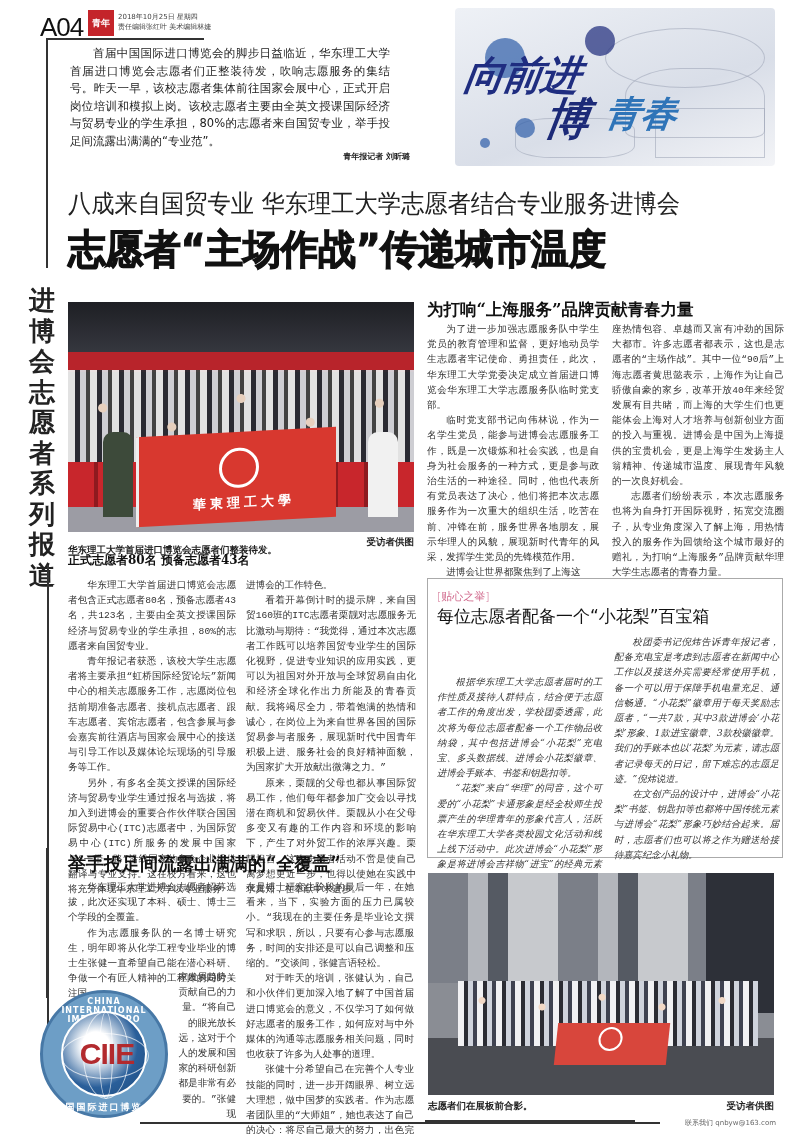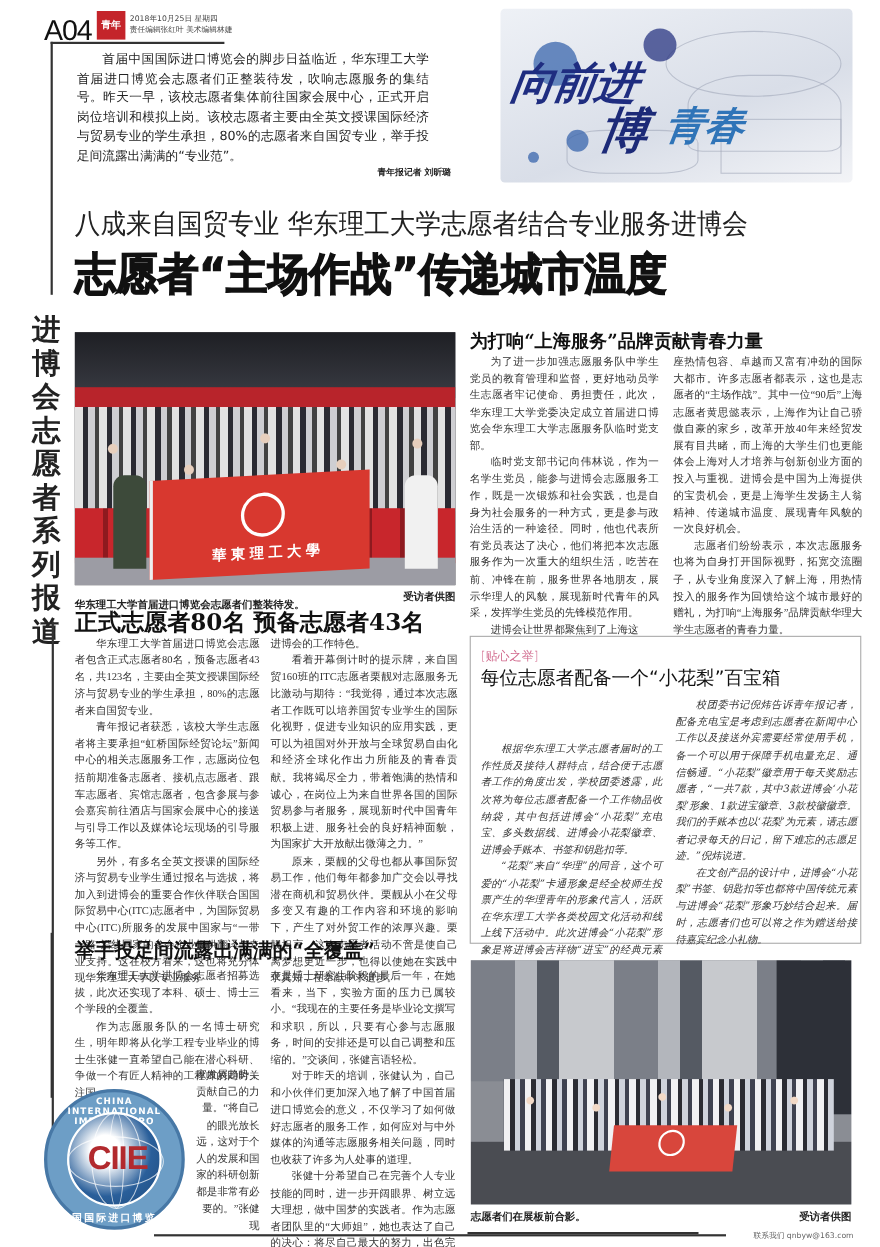--- a/index.html
+++ b/index.html
@@ -53,26 +53,26 @@
   .p1-flag { position: absolute; left: 68px; top: 130px; width: 200px; height: 90px; background: #d8382f; transform: skewY(-3deg); border-left: 3px solid #eee; }
   .p1-flag-emblem { position: absolute; left: 80px; top: 16px; width: 40px; height: 40px; border-radius: 50%; border: 3px solid #fff; }
   .p1-flag-text { position: absolute; left: 40px; top: 62px; width: 130px; text-align: center; color: #fff; font-family: "DejaVu Serif", serif; font-size: 13px; font-weight: bold; letter-spacing: 4px; }
   .p1-person-l { position: absolute; left: 35px; top: 130px; width: 30px; height: 85px; background: #3d4a3a; border-radius: 10px 10px 0 0; }
   .p1-person-r { position: absolute; left: 300px; top: 130px; width: 30px; height: 85px; background: #f1f1f1; border-radius: 10px 10px 0 0; }
   #photo1-caption { left: 68px; top: 544px; font-size: 9.5px; font-weight: bold; color: #222; }
   #photo1-credit { left: 330px; top: 536px; width: 84px; text-align: right; font-size: 9.5px; font-weight: bold; color: #222; }
 
   
   .sec-head { font-family: "DejaVu Serif", serif; font-weight: bold; color: #111; }
-  #sec1-head { left: 68px; top: 552px; font-size: 21px; }
+  #sec1-head { left: 68px; top: 552px; font-size: 12px; }
   #sec2-head { left: 427px; top: 299px; font-size: 16.5px; }
   #sec3-head { left: 68px; top: 852px; font-size: 18px; }
 
   
-  .col { font-family: Liberation Serif, serif; font-size: 9.6px; line-height: 15.2px; color: #333; text-align: justify; }
+  .col { font-family: Liberation Mono, monospace; font-size: 9.6px; line-height: 15.2px; color: #333; text-align: justify; }
   .col p { text-indent: 2em; }
   .col p.noindent { text-indent: 0; }
 
   #s1-c1 { left: 68px; top: 578px; width: 168px; }
   #s1-c2 { left: 246px; top: 578px; width: 170px; }
 
   #s2-c1 { left: 427px; top: 322px; width: 172px; }
   #s2-c2 { left: 612px; top: 322px; width: 172px; }
 
   #s3-c1 { left: 68px; top: 880px; width: 168px; }

